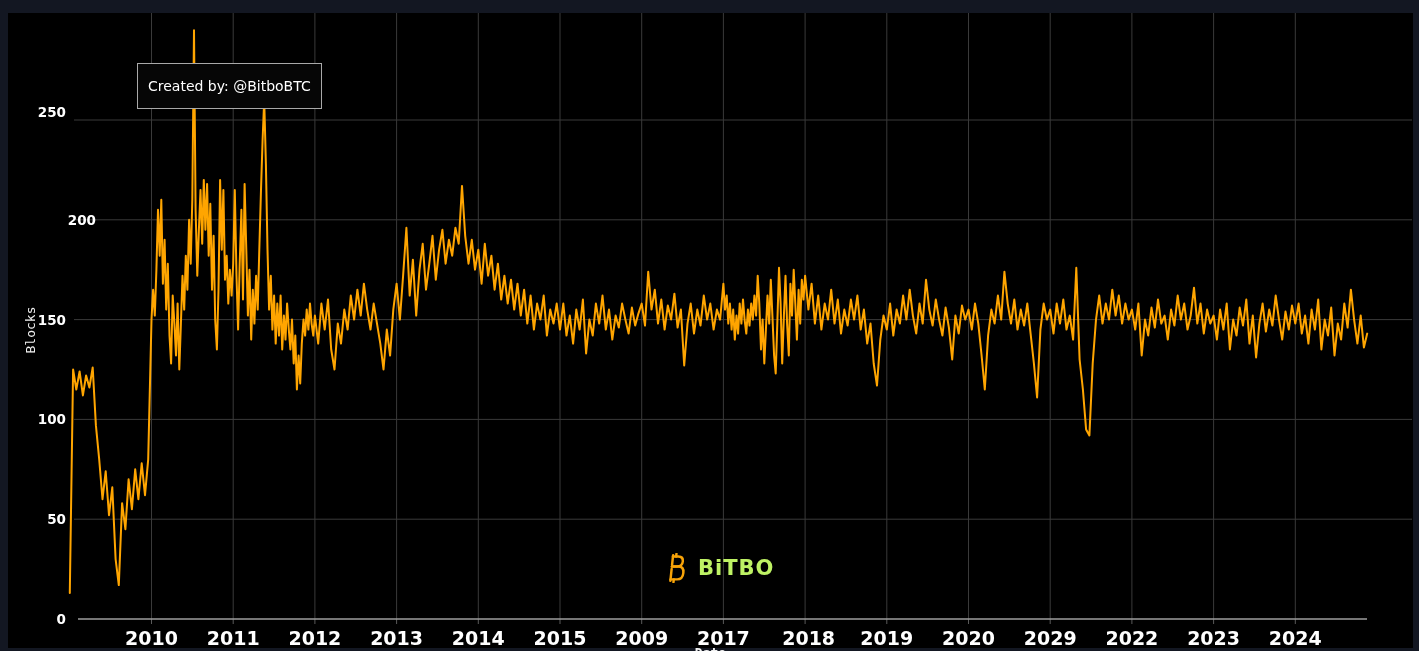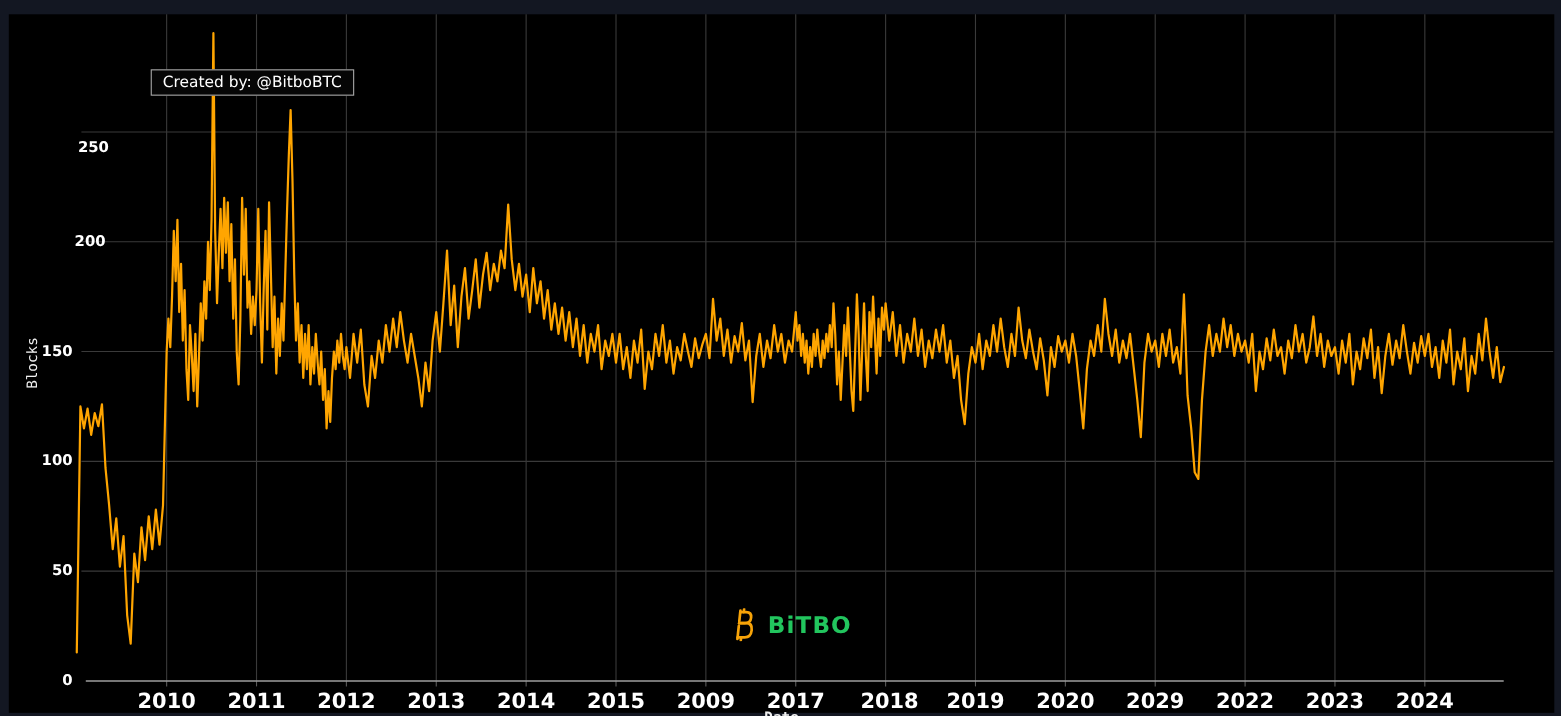--- a/index.html
+++ b/index.html
@@ -6,23 +6,23 @@
   #stage{position:relative;width:1419px;height:651px;background:#131722;font-family:"DejaVu Sans",sans-serif;overflow:hidden;}
   #plot-panel{position:absolute;left:8px;top:13px;width:1405px;height:635px;background:#000000;overflow:hidden;}
   #chart-svg{position:absolute;left:0;top:0;width:1419px;height:651px;}
   .ytick{position:absolute;left:0;width:66px;text-align:right;color:#ffffff;font-size:13.5px;font-weight:700;line-height:18px;}
   .xtick{position:absolute;top:627px;width:60px;text-align:center;color:#ffffff;font-size:19px;font-weight:700;}
   #ylabel{position:absolute;left:9px;top:325px;transform:rotate(-90deg) translateX(0);transform-origin:center;color:#f0f0f0;
           font-family:"DejaVu Sans Mono",monospace;font-size:13px;white-space:nowrap;width:42px;text-align:center;}
   #xlabel{position:absolute;left:8px;top:645px;width:1405px;text-align:center;color:#f0f0f0;
           font-family:"DejaVu Sans Mono",monospace;font-size:13px;font-weight:700;}
   #watermark{position:absolute;left:137px;top:63px;background:#060606;border:1px solid #a9a9a9;color:#ffffff;
-             font-size:14px;padding:3px 10px;white-space:nowrap;}
+             font-size:14px;padding:14px 10px;white-space:nowrap;}
   #logo{position:absolute;left:663px;top:553px;display:flex;align-items:center;gap:9px;}
-  #logo-text{color:#22c55e;font-size:21px;font-weight:700;letter-spacing:1px;text-align:center;}
+  #logo-text{color:#bef264;font-size:21px;font-weight:700;letter-spacing:1px;text-align:center;}
   .nointeract{user-select:none;}
 </style>
 </head>
 <body>
 
 <div id="stage" class="nointeract">
   <div id="plot-panel"></div>
 
   <svg id="chart-svg" viewBox="0 0 1419 651" xmlns="http://www.w3.org/2000/svg">
       <line x1="74" y1="519.2" x2="1412" y2="519.2" stroke="#3a3a3a" stroke-width="1"></line>
@@ -63,21 +63,21 @@
       <line x1="78" y1="619" x2="1367" y2="619" stroke="#9e9e9e" stroke-width="1.4"></line>
       <polyline points="69.8,593.1 73.1,369.5 76.3,389.5 79.6,371.5 82.9,395.4 86.1,375.5 89.4,387.5 92.7,367.5 95.9,425.4 99.2,459.3 102.5,499.2 105.7,471.3 109.0,515.2 112.3,487.3 115.6,559.1 118.8,585.1 122.1,503.2 125.4,529.2 128.6,479.3 131.9,509.2 135.2,469.3 138.4,499.2 141.7,463.3 145.0,495.2 148.2,459.3 151.5,319.6 153.1,289.7 154.8,315.6 156.4,269.7 158.0,209.8 159.7,255.7 161.3,199.8 162.9,283.7 164.6,239.8 166.2,309.6 167.8,263.7 169.5,335.6 171.1,363.5 172.7,295.6 174.4,323.6 176.0,355.5 177.6,303.6 179.3,369.5 180.9,323.6 182.5,275.7 184.2,309.6 185.8,255.7 187.4,289.7 189.1,219.8 190.7,263.7 192.3,199.8 194.0,30.2 195.6,209.8 197.3,275.7 198.9,229.8 200.5,189.9 202.2,243.8 203.8,179.9 205.4,229.8 207.1,183.9 208.7,255.7 210.3,203.8 212.0,289.7 213.6,235.8 215.2,319.6 216.9,349.5 218.5,289.7 220.1,179.9 221.8,249.7 223.4,189.9 225.0,279.7 226.7,255.7 228.3,303.6 229.9,269.7 231.6,295.6 233.2,263.7 234.8,189.9 236.5,275.7 238.1,329.6 239.7,263.7 241.4,209.8 243.0,299.6 244.6,183.9 246.3,249.7 247.9,315.6 249.5,269.7 251.2,339.6 252.8,289.7 254.4,323.6 256.1,275.7 257.7,309.6 259.3,249.7 261.0,189.9 262.6,140.0 264.2,100.0 265.9,163.9 267.5,249.7 269.1,309.6 270.8,275.7 272.4,329.6 274.1,295.6 275.7,343.6 277.3,303.6 279.0,335.6 280.6,295.6 282.2,349.5 283.9,315.6 285.5,339.6 287.1,303.6 288.8,329.6 290.4,349.5 292.0,319.6 293.7,363.5 295.3,335.6 296.9,389.5 298.6,355.5 300.2,383.5 301.8,343.6 303.5,319.6 305.1,335.6 306.7,309.6 308.4,329.6 310.0,303.6 311.6,323.6 313.3,335.6 314.9,315.6 318.2,343.6 321.4,303.6 324.7,329.6 328.0,299.6 331.2,349.5 334.5,369.5 337.8,323.6 341.0,343.6 344.3,309.6 347.6,329.6 350.8,295.6 354.1,319.6 357.4,289.7 360.7,315.6 363.9,283.7 367.2,309.6 370.5,329.6 373.7,303.6 377.0,323.6 380.3,343.6 383.5,369.5 386.8,329.6 390.1,355.5 393.3,309.6 396.6,283.7 399.9,319.6 403.1,275.7 406.4,227.8 409.7,295.6 412.9,259.7 416.2,315.6 419.5,269.7 422.7,243.8 426.0,289.7 429.3,263.7 432.5,235.8 435.8,279.7 439.1,249.7 442.4,229.8 445.6,263.7 448.9,239.8 452.2,255.7 455.4,227.8 458.7,243.8 462.0,185.9 465.2,235.8 468.5,263.7 471.8,239.8 475.0,269.7 478.3,249.7 481.6,283.7 484.8,243.8 488.1,275.7 491.4,255.7 494.6,289.7 497.9,263.7 501.2,299.6 504.4,275.7 507.7,303.6 511.0,279.7 514.2,309.6 517.5,283.7 520.8,315.6 524.1,289.7 527.3,323.6 530.6,295.6 533.9,329.6 537.1,303.6 540.4,319.6 543.7,295.6 546.9,335.6 550.2,309.6 553.5,323.6 556.7,303.6 560.0,329.6 563.3,303.6 566.5,335.6 569.8,315.6 573.1,343.6 576.3,309.6 579.6,329.6 582.9,299.6 586.1,353.5 589.4,319.6 592.7,335.6 595.9,303.6 599.2,323.6 602.5,295.6 605.8,329.6 609.0,309.6 612.3,339.6 615.6,315.6 618.8,327.6 622.1,303.6 625.4,319.6 628.6,333.6 631.9,307.6 635.2,325.6 638.4,313.6 641.7,303.6 645.0,325.6 648.2,271.7 651.5,309.6 654.8,289.7 658.0,323.6 661.3,299.6 664.6,329.6 667.8,305.6 671.1,319.6 674.4,293.7 677.6,327.6 680.9,309.6 684.2,365.5 687.5,323.6 690.7,303.6 694.0,333.6 697.3,309.6 700.5,325.6 703.8,295.6 707.1,319.6 710.3,303.6 713.6,329.6 716.9,309.6 720.1,319.6 723.4,283.7 725.0,309.6 726.7,295.6 728.3,323.6 729.9,303.6 731.6,329.6 733.2,309.6 734.8,339.6 736.5,315.6 738.1,333.6 739.7,303.6 741.4,323.6 743.0,299.6 744.6,319.6 746.3,333.6 747.9,309.6 749.5,325.6 751.2,303.6 752.8,319.6 754.4,295.6 756.1,315.6 757.7,275.7 759.3,303.6 761.0,349.5 762.6,319.6 764.3,363.5 765.9,329.6 767.5,295.6 769.2,323.6 770.8,279.7 772.4,315.6 774.1,355.5 775.7,373.5 777.3,323.6 779.0,267.7 780.6,303.6 782.2,363.5 783.9,315.6 785.5,275.7 787.1,323.6 788.8,355.5 790.4,283.7 792.0,315.6 793.7,269.7 795.3,303.6 796.9,339.6 798.6,289.7 800.2,323.6 801.8,279.7 803.5,299.6 805.1,275.7 808.4,309.6 811.6,283.7 814.9,323.6 818.2,295.6 821.4,329.6 824.7,303.6 828.0,319.6 831.2,289.7 834.5,323.6 837.8,299.6 841.0,333.6 844.3,309.6 847.6,325.6 850.9,299.6 854.1,319.6 857.4,295.6 860.7,329.6 863.9,309.6 867.2,343.6 870.5,323.6 873.7,363.5 877.0,385.5 880.3,339.6 883.5,315.6 886.8,329.6 890.1,303.6 893.3,335.6 896.6,309.6 899.9,323.6 903.1,295.6 906.4,319.6 909.7,289.7 912.9,315.6 916.2,333.6 919.5,303.6 922.7,323.6 926.0,279.7 929.3,309.6 932.6,325.6 935.8,299.6 939.1,319.6 942.4,335.6 945.6,307.6 948.9,327.6 952.2,359.5 955.4,315.6 958.7,333.6 962.0,305.6 965.2,319.6 968.5,309.6 971.8,329.6 975.0,303.6 978.3,323.6 981.6,355.5 984.8,389.5 988.1,335.6 991.4,309.6 994.6,323.6 997.9,295.6 1001.2,319.6 1004.4,271.7 1007.7,303.6 1011.0,323.6 1014.3,299.6 1017.5,329.6 1020.8,309.6 1024.1,325.6 1027.3,303.6 1030.6,333.6 1033.9,363.5 1037.1,397.4 1040.4,329.6 1043.7,303.6 1046.9,319.6 1050.2,309.6 1053.5,333.6 1056.7,303.6 1060.0,323.6 1063.3,299.6 1066.5,329.6 1069.8,315.6 1073.1,339.6 1076.3,267.7 1079.6,359.5 1082.9,389.5 1086.1,429.4 1089.4,435.4 1092.7,363.5 1096.0,319.6 1099.2,295.6 1102.5,323.6 1105.8,303.6 1109.0,319.6 1112.3,289.7 1115.6,315.6 1118.8,295.6 1122.1,323.6 1125.4,303.6 1128.6,319.6 1131.9,309.6 1135.2,329.6 1138.4,303.6 1141.7,355.5 1145.0,319.6 1148.2,335.6 1151.5,307.6 1154.8,327.6 1158.0,299.6 1161.3,323.6 1164.6,315.6 1167.8,339.6 1171.1,309.6 1174.4,325.6 1177.7,295.6 1180.9,319.6 1184.2,303.6 1187.5,329.6 1190.7,315.6 1194.0,287.7 1197.3,323.6 1200.5,303.6 1203.8,333.6 1207.1,309.6 1210.3,323.6 1213.6,315.6 1216.9,339.6 1220.1,309.6 1223.4,329.6 1226.7,303.6 1229.9,349.5 1233.2,319.6 1236.5,335.6 1239.7,307.6 1243.0,325.6 1246.3,299.6 1249.5,343.6 1252.8,315.6 1256.1,357.5 1259.4,323.6 1262.6,303.6 1265.9,331.6 1269.2,309.6 1272.4,325.6 1275.7,295.6 1279.0,319.6 1282.2,339.6 1285.5,311.6 1288.8,329.6 1292.0,305.6 1295.3,323.6 1298.6,303.6 1301.8,333.6 1305.1,315.6 1308.4,343.6 1311.6,309.6 1314.9,329.6 1318.2,299.6 1321.4,349.5 1324.7,319.6 1328.0,335.6 1331.2,307.6 1334.5,355.5 1337.8,323.6 1341.1,339.6 1344.3,303.6 1347.6,327.6 1350.9,289.7 1354.1,319.6 1357.4,343.6 1360.7,315.6 1363.9,347.5 1367.2,333.6" fill="none" stroke="#ffa500" stroke-width="2" stroke-linejoin="round" stroke-linecap="round"></polyline>
     </svg>
 
   <div id="tick-labels">
       <div class="ytick" style="top: 610px;">0</div>
       <div class="ytick" style="top: 510.2px;">50</div>
       <div class="ytick" style="top: 410.4px;">100</div>
       <div class="ytick" style="top: 310.6px;">150</div>
       <div class="ytick" style="top: 210.8px; margin-left: 30px;">200</div>
-      <div class="ytick" style="top: 125px; padding-left: 33px;">250</div>
+      <div class="ytick" style="top: 103px;">250</div>
       <div class="xtick" style="left: 121.5px;">2010</div>
       <div class="xtick" style="left: 203.2px;">2011</div>
       <div class="xtick" style="left: 284.9px;">2012</div>
       <div class="xtick" style="left: 366.6px;">2013</div>
       <div class="xtick" style="left: 448.3px;">2014</div>
       <div class="xtick" style="left: 530px;">2015</div>
       <div class="xtick" style="left: 611.7px;">2009</div>
       <div class="xtick" style="left: 693.4px;">2017</div>
       <div class="xtick" style="left: 775.1px; text-align: right;">2018</div>
       <div class="xtick" style="left: 856.8px;">2019</div>

